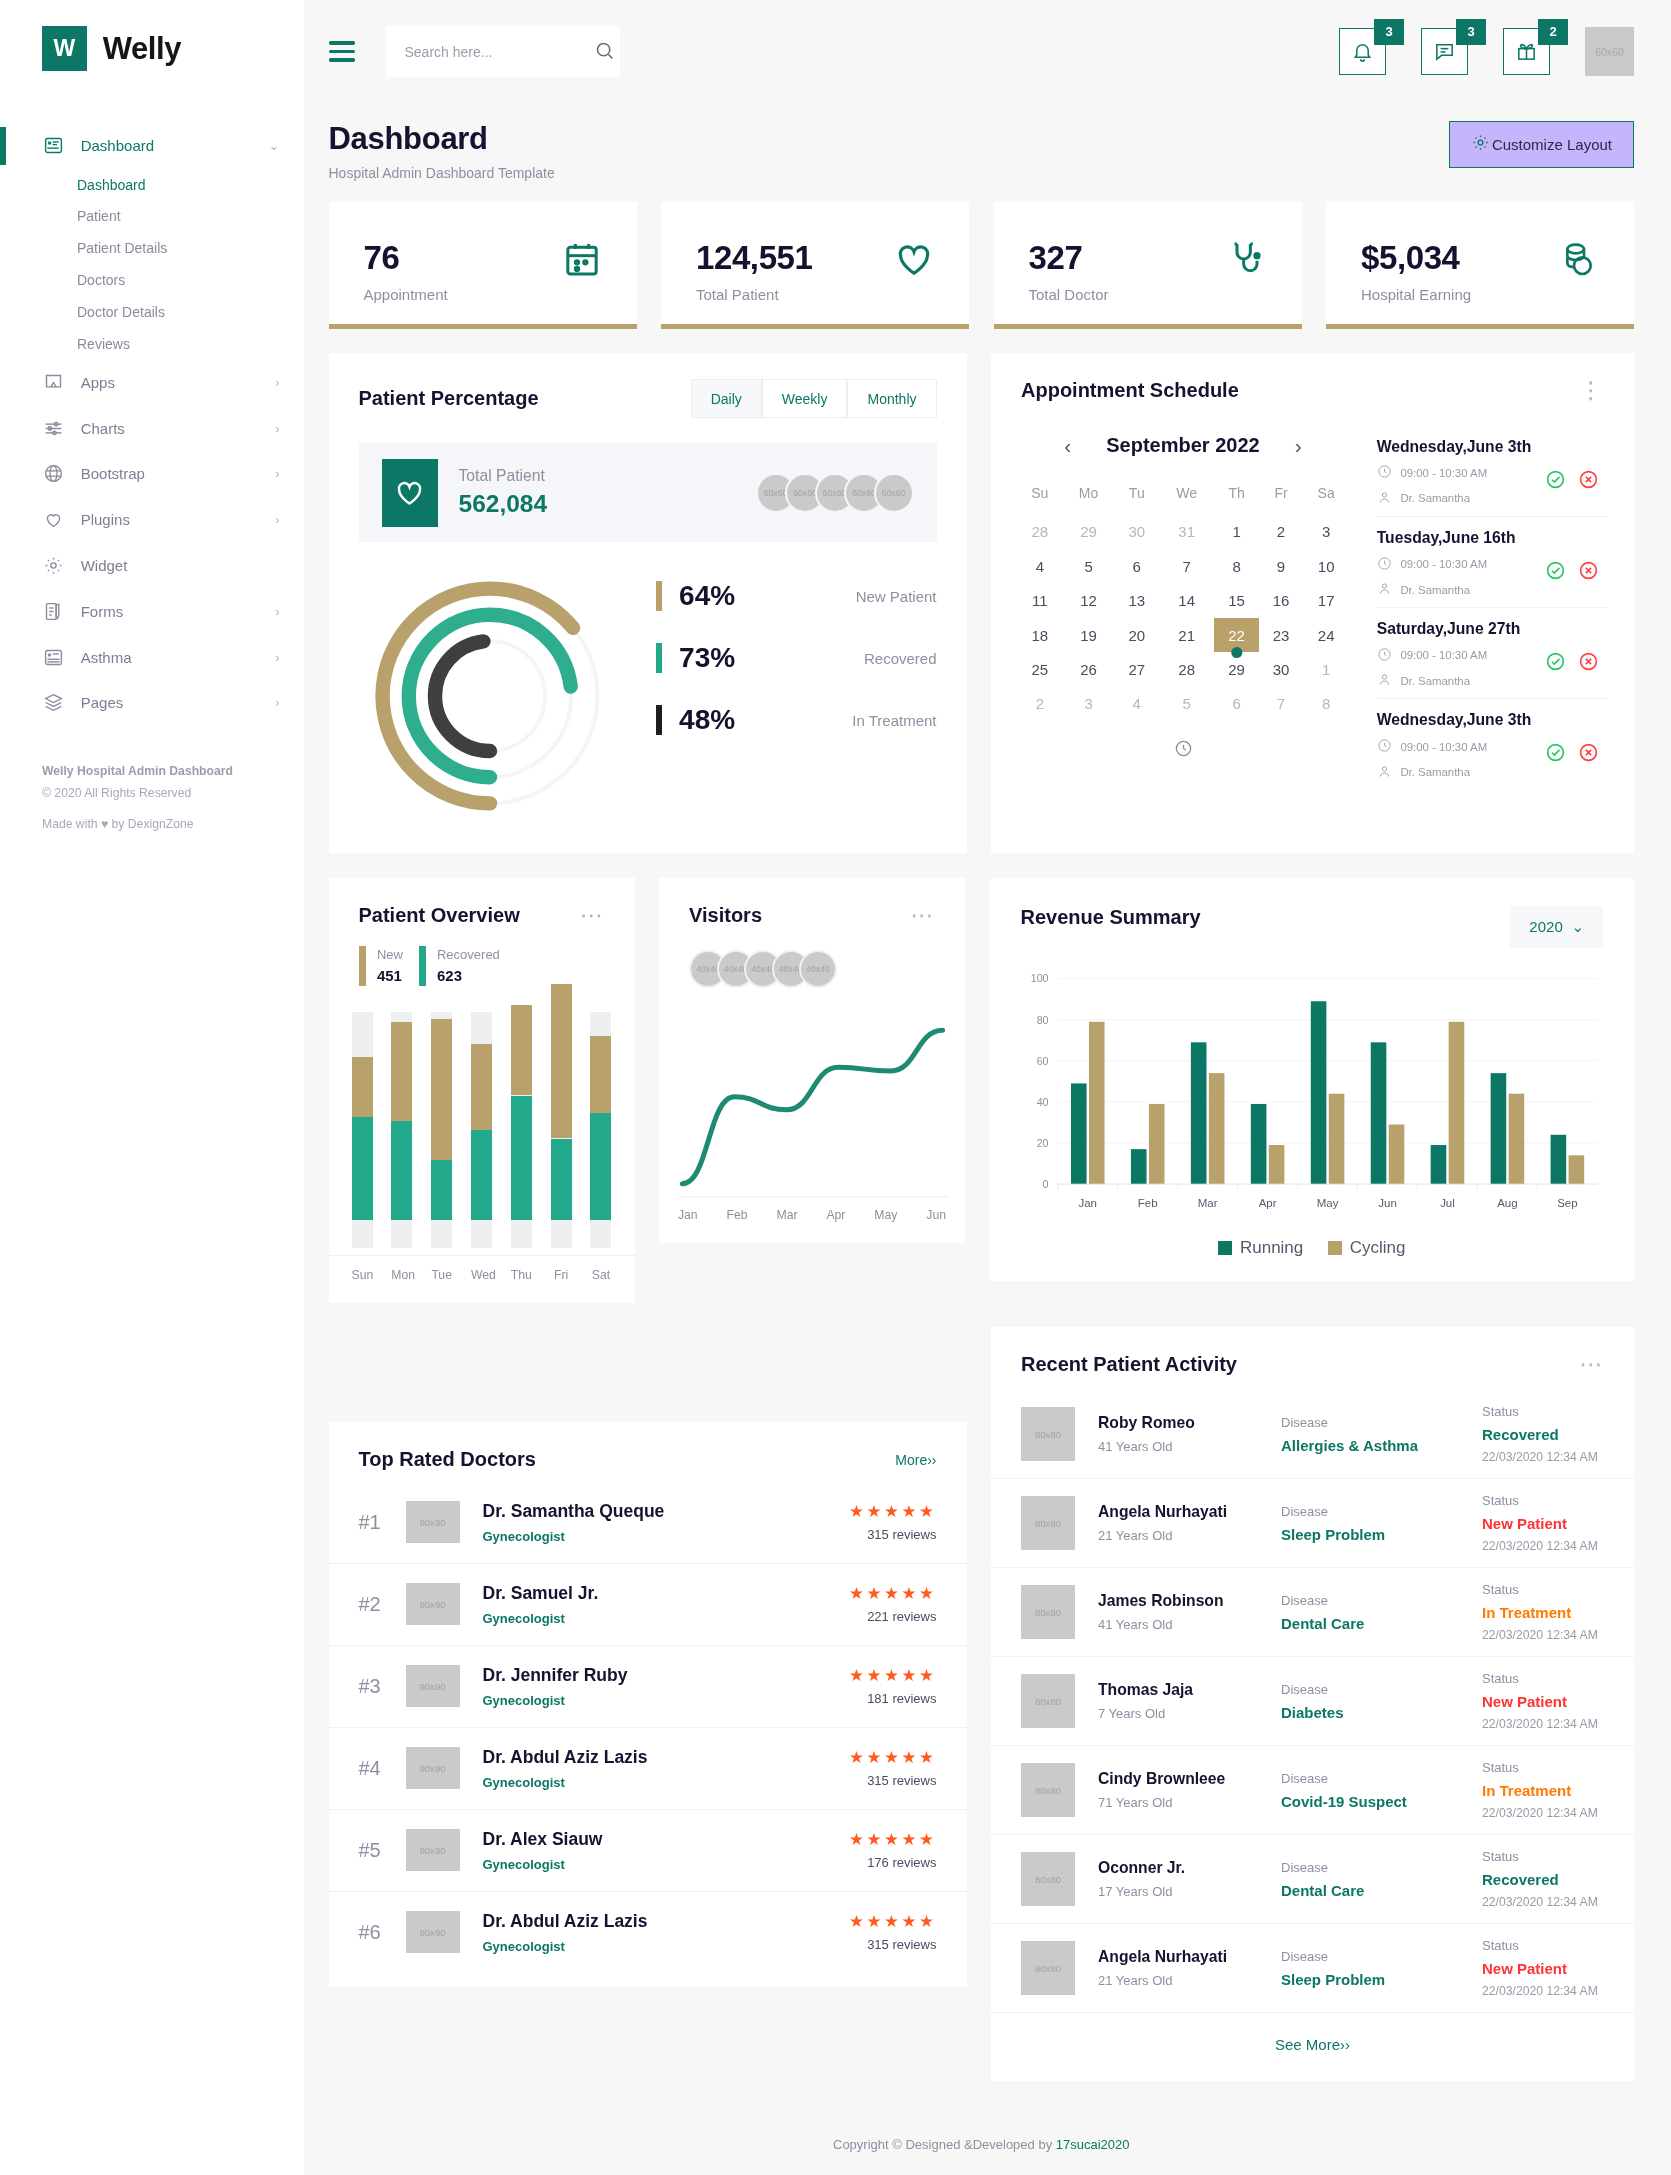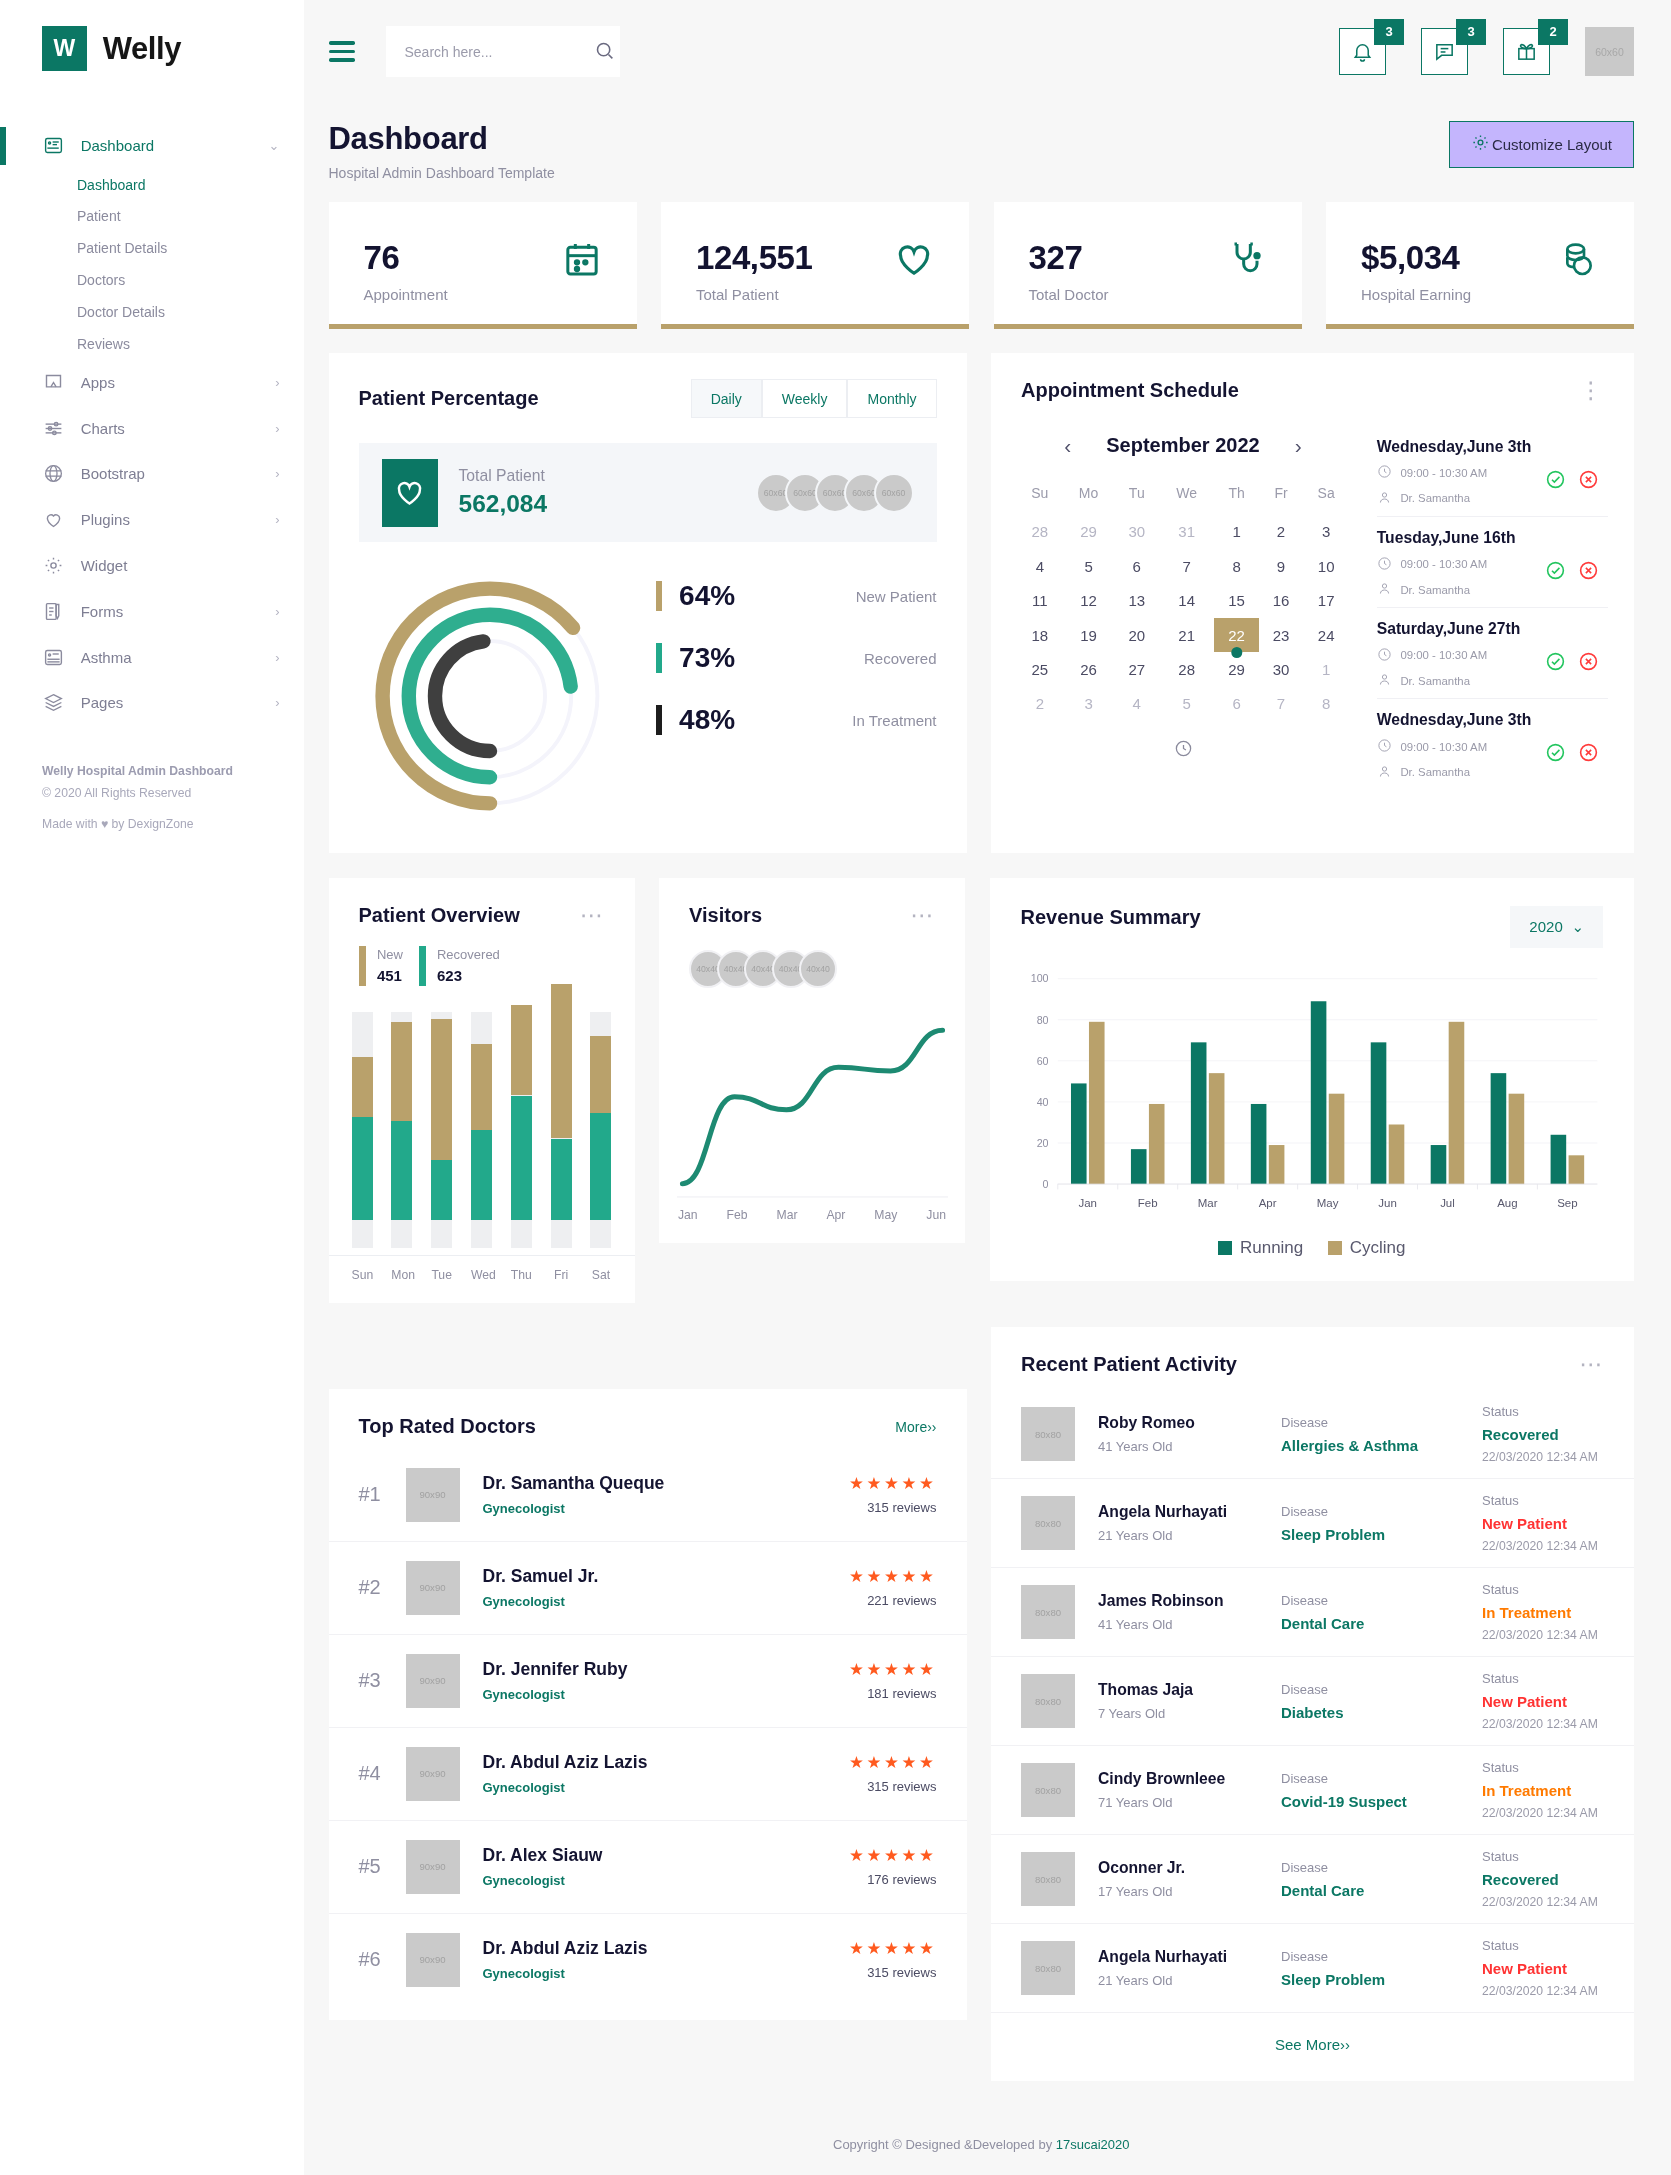--- a/index.html
+++ b/index.html
@@ -229,21 +229,21 @@
   .rev-legend .it { display: flex; align-items: center; gap: 7.9px; font-size: 17px; color: #59596e; }
   .rev-legend .sw { width: 14px; height: 14px; }
 
   
   .row4 { display: flex; gap: 24.5px; align-items: center; padding-bottom: 26px; }
   .doc-card { width: 638px; flex: 0 0 638px; background: #fff; padding-bottom: 14px; }
   .more-link { margin-left: auto; color: var(--teal); font-size: 14px; cursor: pointer; }
   .doc-row { display: flex; align-items: center; gap: 0; padding: 19px 30px; border-bottom: 0.9px solid #f1f1f4; }
   .doc-row:last-child { border-bottom: 0; }
   .doc-rank { width: 47px; flex: 0 0 47px; font-size: 20px; color: #8f8fa1; }
-  .doc-ph { width: 54px; height: 54px; flex: 0 0 54px; background: #cacaca; color: #a2a2a2; font-size: 9.6px; display: flex; align-items: center; justify-content: center; margin-right: 23px; }
+  .doc-ph { width: 54px; height: 42px; flex: 0 0 54px; background: #cacaca; color: #a2a2a2; font-size: 9.6px; display: flex; align-items: center; justify-content: center; margin-right: 23px; }
   .doc-info { flex: 1 1 auto; }
   .doc-name { font-size: 17.5px; font-weight: 700; color: #141431; }
   .doc-spec { font-size: 13px; font-weight: 700; color: var(--teal); margin-top: 7px; }
   .doc-right { text-align: right; }
   .stars { color: #ff5a1f; font-size: 16.6px; letter-spacing: 2.6px; }
   .reviews { font-size: 13px; color: #4b4b63; margin-top: 5.2px; }
 
   .act-card { flex: 1 1 auto; background: #fff; padding-bottom: 8.7px; }
   .act-row { display: flex; align-items: center; padding: 14px 30px; border-bottom: 0.9px solid #f1f1f4; }
   .act-ph { width: 54px; height: 54px; flex: 0 0 54px; background: #cacaca; color: #a2a2a2; font-size: 9.6px; display: flex; align-items: center; justify-content: center; margin-right: 23px; }

